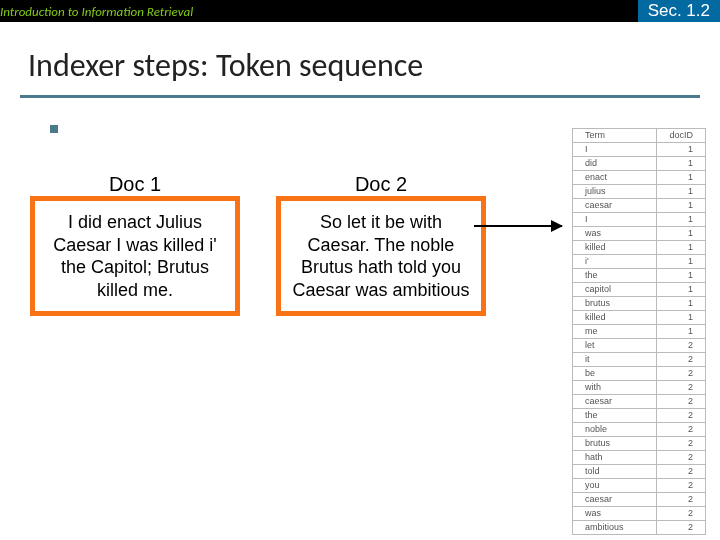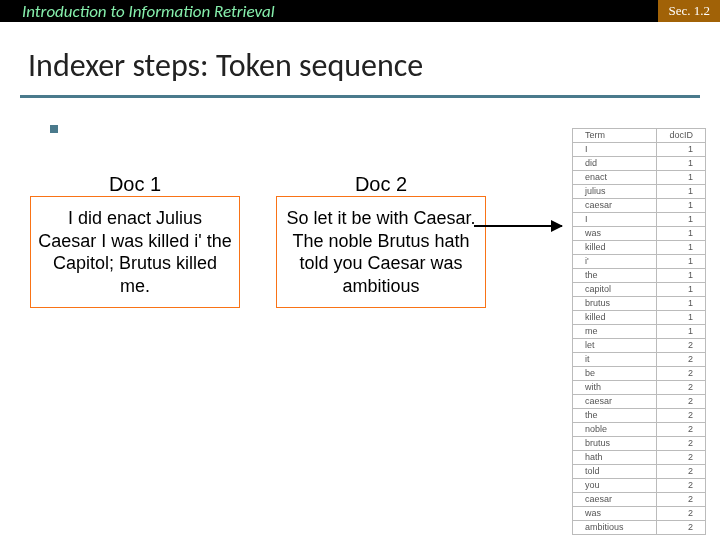--- a/index.html
+++ b/index.html
@@ -14,30 +14,30 @@
   }
   .header-bar {
     width: 100%;
     height: 22px;
     background: #000;
     display: flex;
     align-items: center;
     justify-content: space-between;
   }
   .header-left {
-    color: #86efac;
+    color: #84cc16;
     font-style: italic;
+    font-size: 13px;
+    padding-left: 0;
+  }
+  .header-right {
+    background: #0369a1;
+    color: #fff;
+    font-family: Liberation Sans, sans-serif;
     font-size: 17px;
-    padding-left: 22px;
-  }
-  .header-right {
-    background: #a16207;
-    color: #fff;
-    font-family: Liberation Serif, serif;
-    font-size: 13px;
     padding: 3px 10px;
     height: 100%;
     display: flex;
     align-items: center;
   }
   .title-area {
     padding: 24px 14px 6px 28px;
   }
   .title-area h1 {
     font-weight: 400;
@@ -68,21 +68,21 @@
     padding: 40px 0 0 30px;
     gap: 36px;
   }
   .doc-col { width: 210px; }
   .doc-head {
     text-align: center;
     font-family: Arial, sans-serif;
     font-size: 20px;
   }
   .doc-box {
-    border: 1px solid #f97316;
+    border: 5px solid #f97316;
     padding: 10px 6px;
     font-family: Arial, sans-serif;
     font-size: 18px;
     text-align: center;
     line-height: 1.25;
   }
   .arrow {
     position: absolute;
     left: 474px;
     top: 225px;

